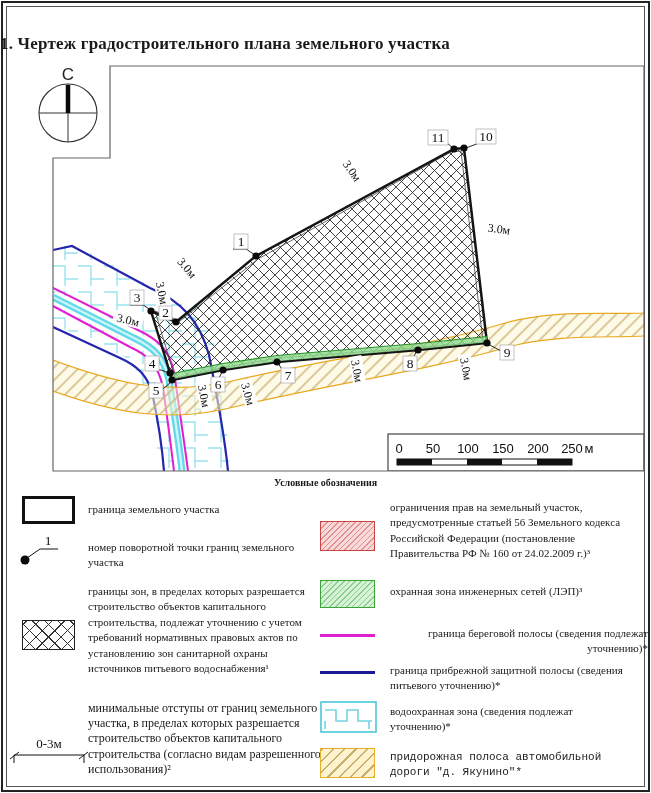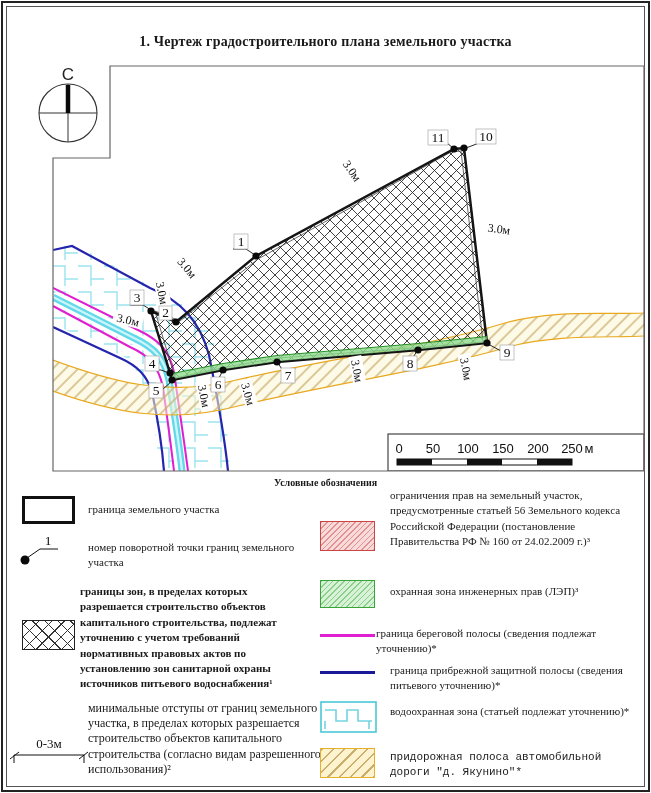--- a/index.html
+++ b/index.html
@@ -3,22 +3,22 @@
 <meta charset="utf-8">
 <style>
   html,body{margin:0;padding:0;}
   body{
     width:651px;height:793px;position:relative;background:#fff;
     font-family:"Liberation Serif", serif;color:#1a1a1a;overflow:hidden;
   }
   .outer-border{position:absolute;left:1px;top:1px;right:1px;bottom:1px;border:2px solid #222;pointer-events:none;}
   .inner-border{position:absolute;left:6px;top:6px;right:6px;bottom:6px;border:1px solid #555;pointer-events:none;}
   .page-title{
-    position:absolute;top:34px;left:0;width:100%;text-align:center;
-    font-weight:bold;font-size:14px;letter-spacing:.2px;
+    position:absolute;top:34px;left:0;width:100%;text-align:left;
+    font-weight:bold;font-size:17px;letter-spacing:.2px;
   }
   .map-svg{position:absolute;left:0;top:0;}
   .legend-title{
     position:absolute;top:477px;left:0;width:100%;text-align:center;
     font-weight:bold;font-size:10px;
   }
   .abs{position:absolute;}
   .ltext{font-size:11px;line-height:15.4px;}
   .ltext.small{font-size:12px;line-height:15.2px;}
   
@@ -256,32 +256,32 @@
   <line x1="6" y1="21" x2="76" y2="21" stroke="#111" stroke-width="1"></line>
   <line x1="6" y1="21" x2="6" y2="29" stroke="#111" stroke-width="1"></line>
   <line x1="76" y1="21" x2="76" y2="29" stroke="#111" stroke-width="1"></line>
   <line x1="2" y1="25" x2="11" y2="18" stroke="#111" stroke-width="1"></line>
   <line x1="71" y1="25" x2="80" y2="18" stroke="#111" stroke-width="1"></line>
   <text x="41" y="14" font-size="13" font-family="Liberation Serif, serif" fill="#111" text-anchor="middle">0-3м</text>
 </svg>
 
 <div class="abs ltext" style="left:88px;top:502px;width:225px;">граница земельного участка</div>
 <div class="abs ltext" style="left:88px;top:540px;width:210px;">номер поворотной точки границ земельного участка</div>
-<div class="abs ltext" style="left:80px;top:584px;width:228px;font-weight:bold;">границы зон, в пределах которых разрешается строительство объектов капитального строительства, подлежат уточнению с учетом требований нормативных правовых актов по установлению зон санитарной охраны источников питьевого водоснабжения¹</div>
+<div class="abs ltext" style="left:88px;top:584px;width:228px;">границы зон, в пределах которых разрешается строительство объектов капитального строительства, подлежат уточнению с учетом требований нормативных правовых актов по установлению зон санитарной охраны источников питьевого водоснабжения¹</div>
 <div class="abs ltext small" style="left:88px;top:701px;width:235px;">минимальные отступы от границ земельного участка, в пределах которых разрешается строительство объектов капитального строительства (согласно видам разрешенного использования)²</div>
 
 <div class="abs sw sw-pink" style="left:320px;top:521px;"></div>
 <div class="abs sw sw-green" style="left:320px;top:580px;"></div>
 <div class="abs line-magenta" style="left:320px;top:631px;"></div>
 <div class="abs line-navy" style="left:320px;top:668px;"></div>
 <svg class="abs" style="left:320px;top:701px;" width="57" height="32" viewBox="0 0 57 32">
   <rect x="1" y="1" width="55" height="30" fill="#fff" stroke="#49c8d8" stroke-width="1.6"></rect>
   <path d="M 5,9 h 11 v 11 h 11 v -11 h 11 v 11 h 14" fill="none" stroke="#74d4e2" stroke-width="1.6"></path>
   <path d="M 5,20 v 8 M 49,20 v 8" fill="none" stroke="#74d4e2" stroke-width="1.6"></path>
 </svg>
 <div class="abs sw sw-orange" style="left:320px;top:748px;"></div>
 
-<div class="abs ltext" style="left:390px;top:488px;width:245px;font-family:Liberation Serif, serif;">ограничения прав на земельный участок, предусмотренные статьей 56 Земельного кодекса Российской Федерации (постановление Правительства РФ № 160 от 24.02.2009 г.)³</div>
-<div class="abs ltext" style="left:390px;top:584px;width:245px;">охранная зона инженерных прав (ЛЭП)³</div>
-<div class="abs ltext" style="left:376px;top:626px;width:245px;">граница береговой полосы (сведения подлежат уточнению)*</div>
+<div class="abs ltext" style="left:390px;top:500px;width:245px;font-family:Liberation Serif, serif;">ограничения прав на земельный участок, предусмотренные статьей 56 Земельного кодекса Российской Федерации (постановление Правительства РФ № 160 от 24.02.2009 г.)³</div>
+<div class="abs ltext" style="left:390px;top:584px;width:245px;">охранная зона инженерных сетей (ЛЭП)³</div>
+<div class="abs ltext" style="left:403px;top:626px;width:245px;text-align:right;">граница береговой полосы (сведения подлежат уточнению)*</div>
 <div class="abs ltext" style="left:390px;top:663px;width:245px;">граница прибрежной защитной полосы (сведения питьевого уточнению)*</div>
-<div class="abs ltext" style="left:390px;top:704px;width:245px;">водоохранная зона (статьей подлежат уточнению)*</div>
+<div class="abs ltext" style="left:390px;top:704px;width:245px;">водоохранная зона (сведения подлежат уточнению)*</div>
 <div class="abs ltext" style="left:390px;top:750px;width:245px;font-family:Liberation Mono, monospace;">придорожная полоса автомобильной дороги "д. Якунино"*</div>
 
 </body></html>

